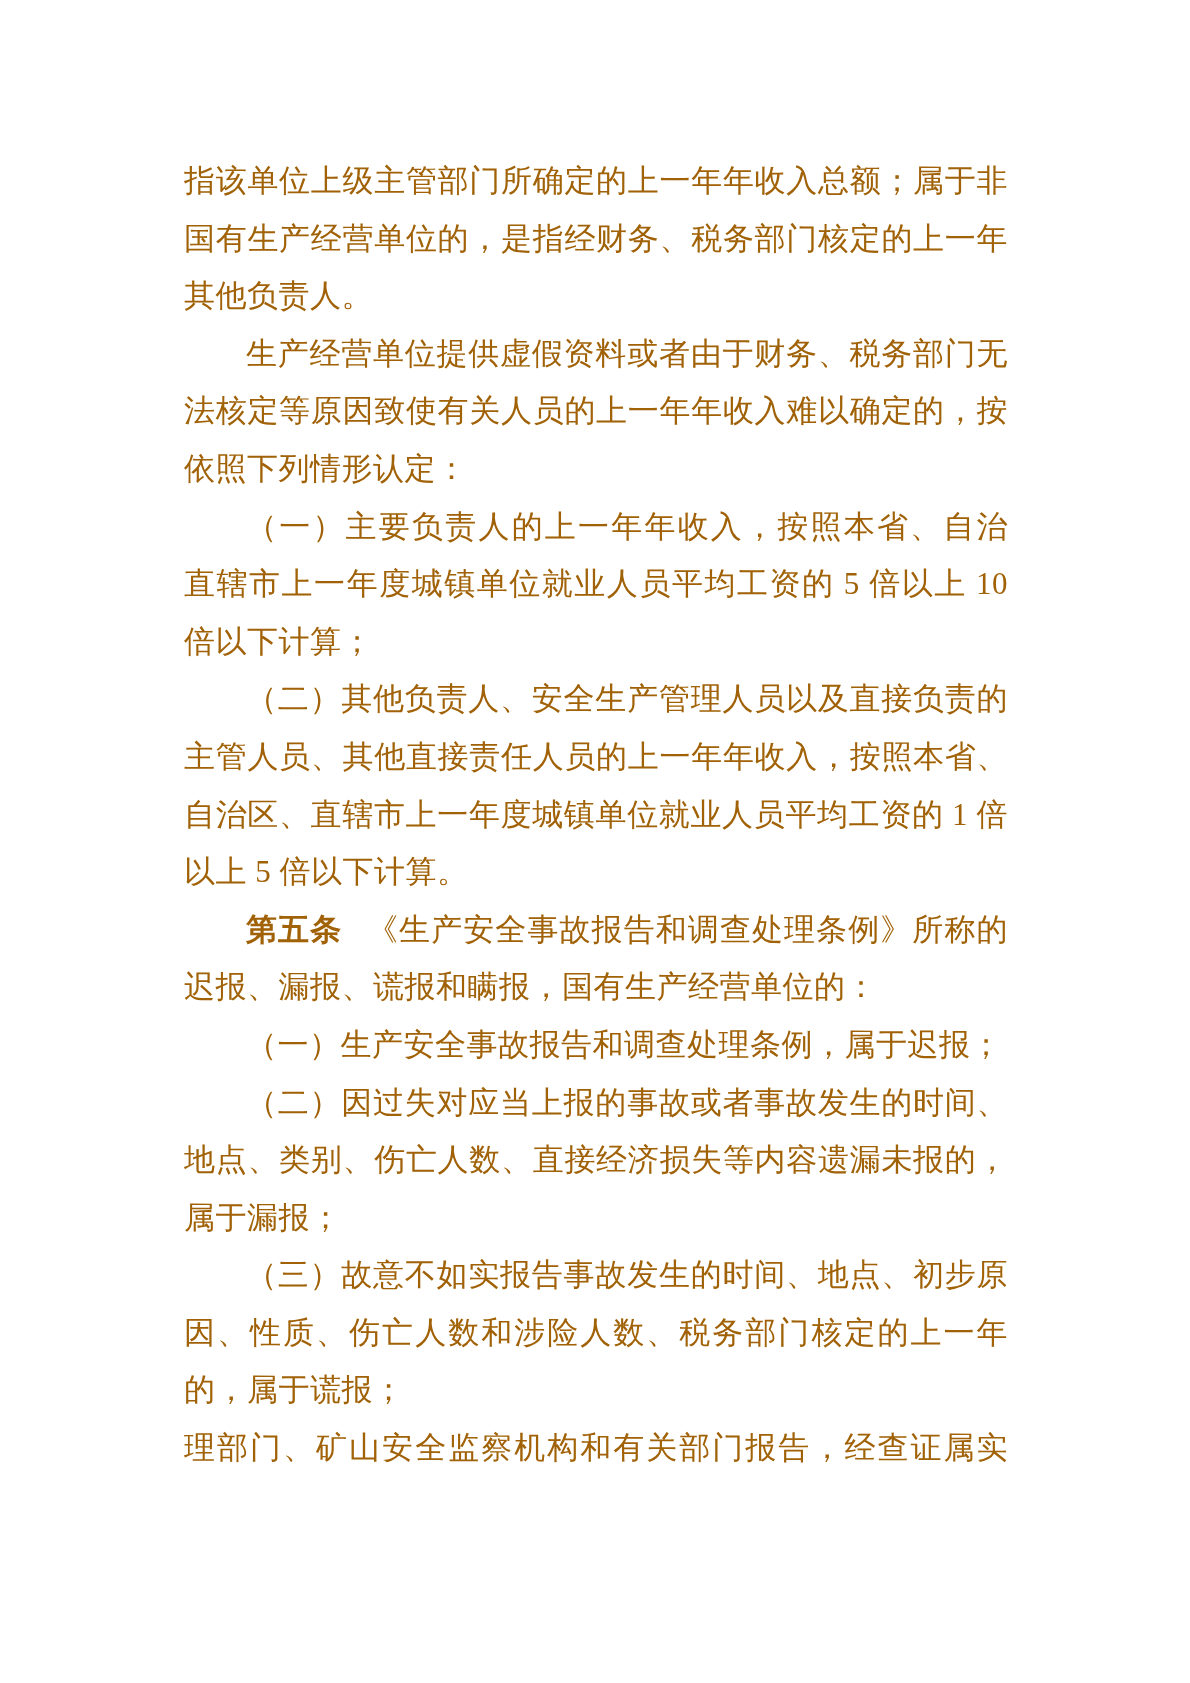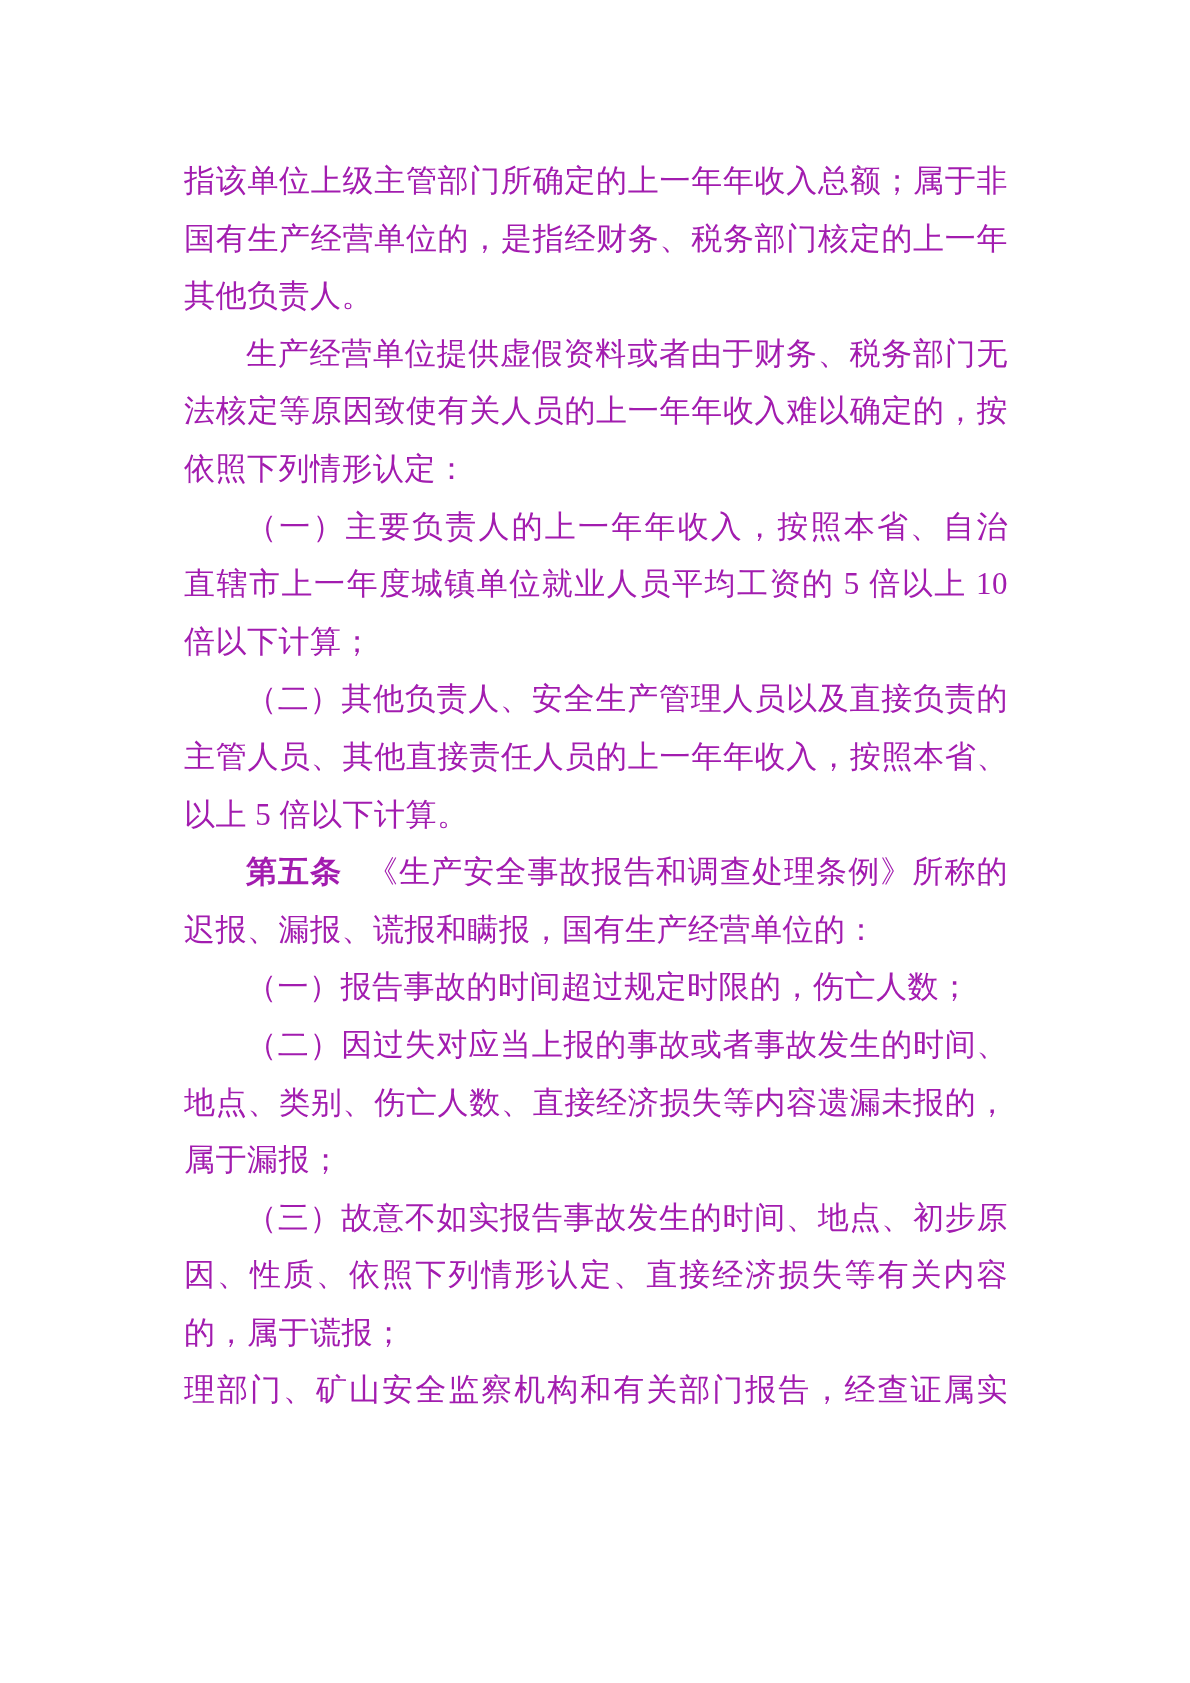--- a/index.html
+++ b/index.html
@@ -5,21 +5,21 @@
   html, body {
     margin: 0;
     padding: 0;
     background: #ffffff;
   }
   .page {
     position: relative;
     width: 1190px;
     height: 1683px;
     background: #ffffff;
-    color: #a21caf;
+    color: #a16207;
     font-family: "Liberation Serif", "DejaVu Serif", serif;
     overflow: hidden;
   }
   .content {
     position: absolute;
     left: 184px;
     top: 152px;
     width: 824px;
   }
   .line {
@@ -49,30 +49,31 @@
     <div class="line fill">国有生产经营单位的，是指经财务、税务部门核定的上一年</div>
     <div class="line nofill">其他负责人。</div>
     <div class="line fill indent">生产经营单位提供虚假资料或者由于财务、税务部门无</div>
     <div class="line fill">法核定等原因致使有关人员的上一年年收入难以确定的，按</div>
     <div class="line nofill">依照下列情形认定：</div>
     <div class="line fill indent">（一）主要负责人的上一年年收入，按照本省、自治区、</div>
     <div class="line fill">直辖市上一年度城镇单位就业人员平均工资的 5 倍以上 10</div>
     <div class="line nofill">倍以下计算；</div>
     <div class="line fill indent">（二）其他负责人、安全生产管理人员以及直接负责的</div>
     <div class="line fill">主管人员、其他直接责任人员的上一年年收入，按照本省、</div>
+    <div class="line fill">自治区、直辖市上一年度城镇单位就业人员平均工资的 1 倍</div>
     <div class="line nofill">以上 5 倍以下计算。</div>
 
     <div class="line fill indent">
       <span class="kw">第五条</span><span>《生产安全事故报告和调查处理条例》所称的</span>
     </div>
 
     <div class="line nofill">迟报、漏报、谎报和瞒报，国有生产经营单位的：</div>
-    <div class="line nofill indent">（一）报告事故的时间超过规定时限的，伤亡人数；</div>
+    <div class="line nofill indent">（一）生产安全事故报告和调查处理条例，属于迟报；</div>
     <div class="line fill indent">（二）因过失对应当上报的事故或者事故发生的时间、</div>
     <div class="line fill">地点、类别、伤亡人数、直接经济损失等内容遗漏未报的，</div>
     <div class="line nofill">属于漏报；</div>
     <div class="line fill indent">（三）故意不如实报告事故发生的时间、地点、初步原</div>
-    <div class="line fill">因、性质、依照下列情形认定、直接经济损失等有关内容</div>
+    <div class="line fill">因、性质、伤亡人数和涉险人数、税务部门核定的上一年</div>
     <div class="line nofill">的，属于谎报；</div>
     <div class="line fill">理部门、矿山安全监察机构和有关部门报告，经查证属实的，</div>
 
   </div>
 </div>
 
 </body></html>

